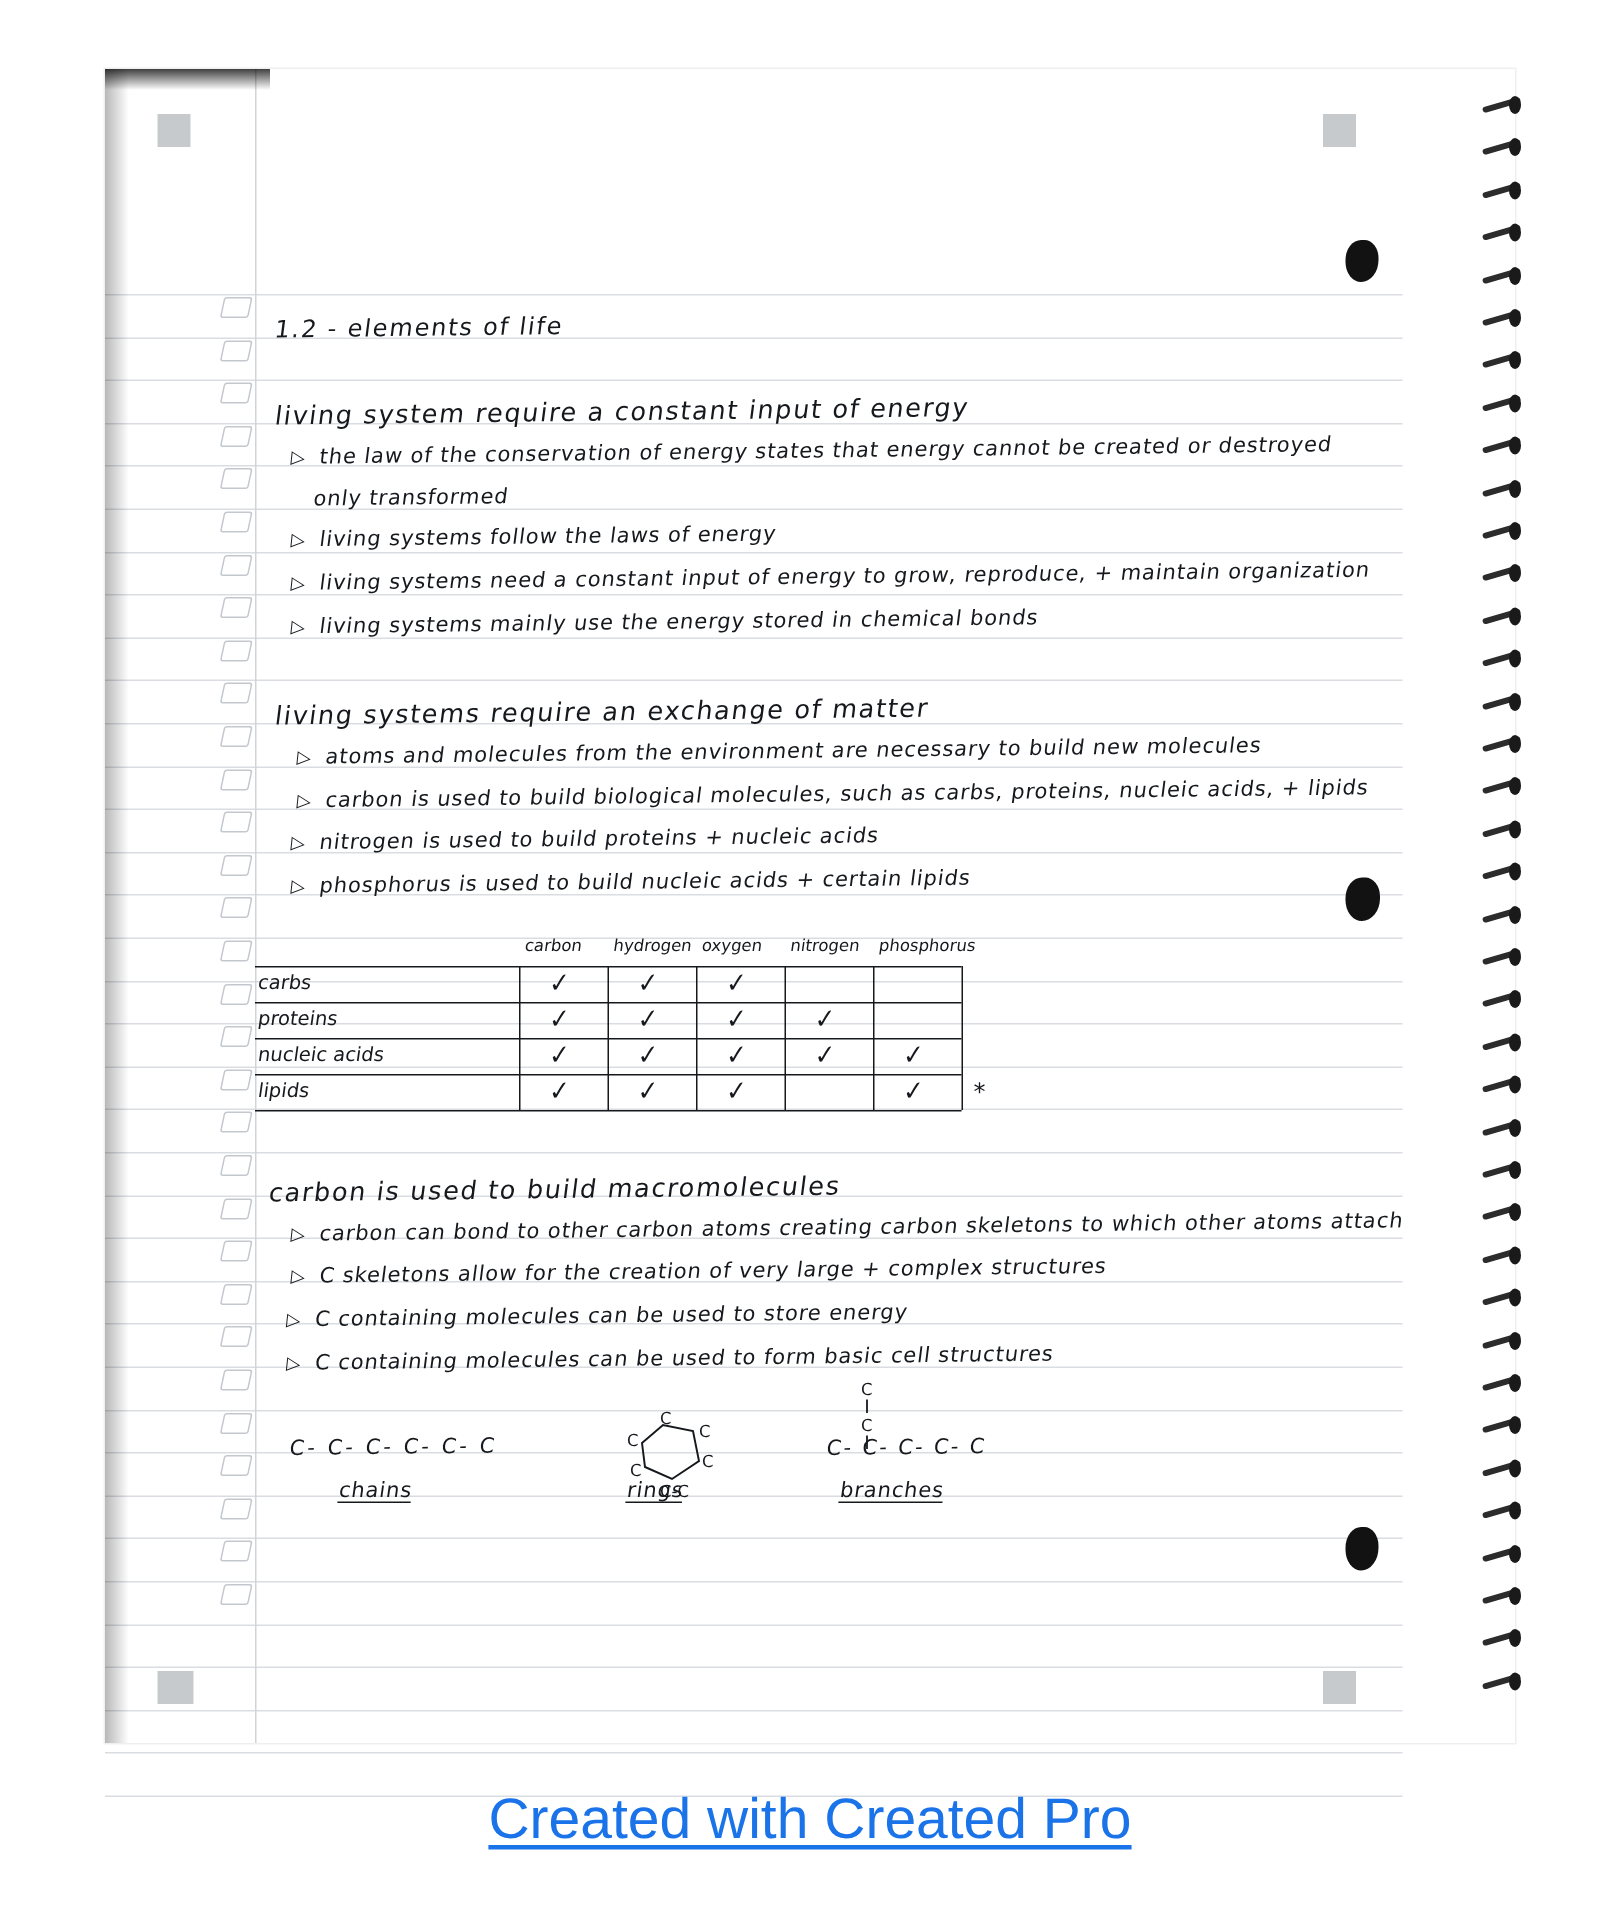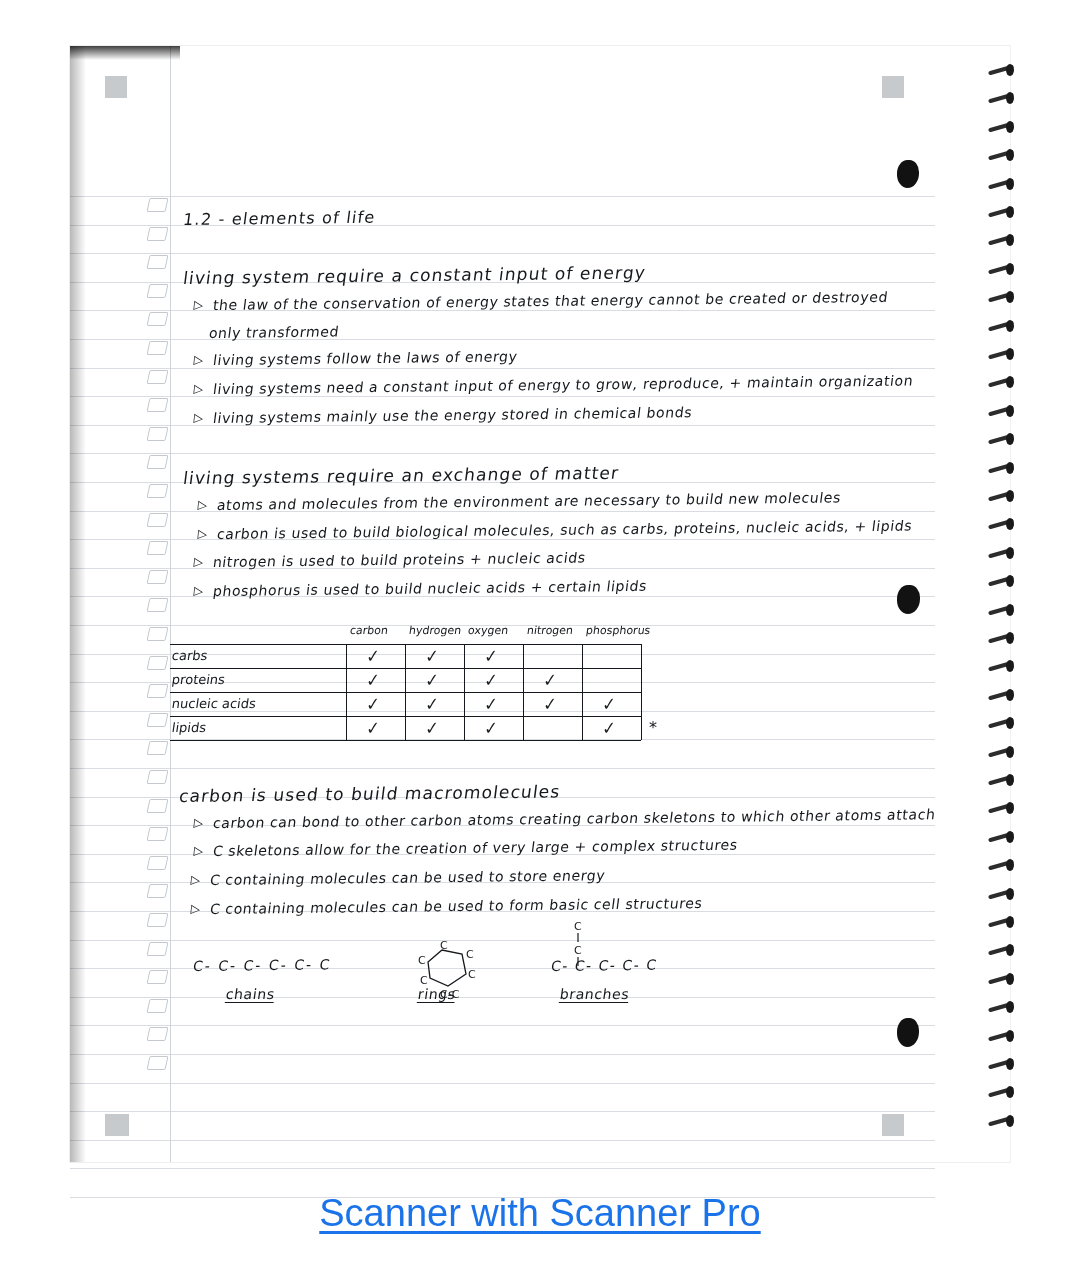--- a/index.html
+++ b/index.html
@@ -436,14 +436,14 @@
     <text x="14" y="12" font-size="11" fill="#15181c" font-family="DejaVu Sans">C</text>
     <line x1="18" y1="15" x2="18" y2="24" stroke="#15181c" stroke-width="1.2"></line>
     <text x="14" y="36" font-size="11" fill="#15181c" font-family="DejaVu Sans">C</text>
     <line x1="18" y1="39" x2="18" y2="48" stroke="#15181c" stroke-width="1.2"></line>
   </svg>
   <div class="hw h-body slant" style="left:480px; top:912px; letter-spacing:1.5px;">C- C- C- C- C</div>
   <div class="diagram-label" style="left:490px; top:940px;">branches</div>
 </div>
 
 <div id="footer">
-  <a href="#">Scanner with Scanner Pro</a>
+  <a href="#">Created with Created Pro</a>
 </div>
 
 </body></html>

